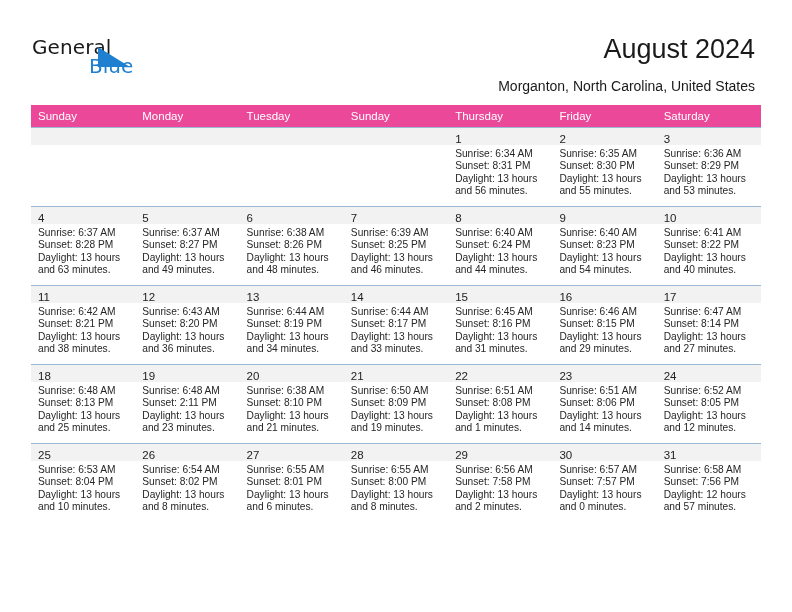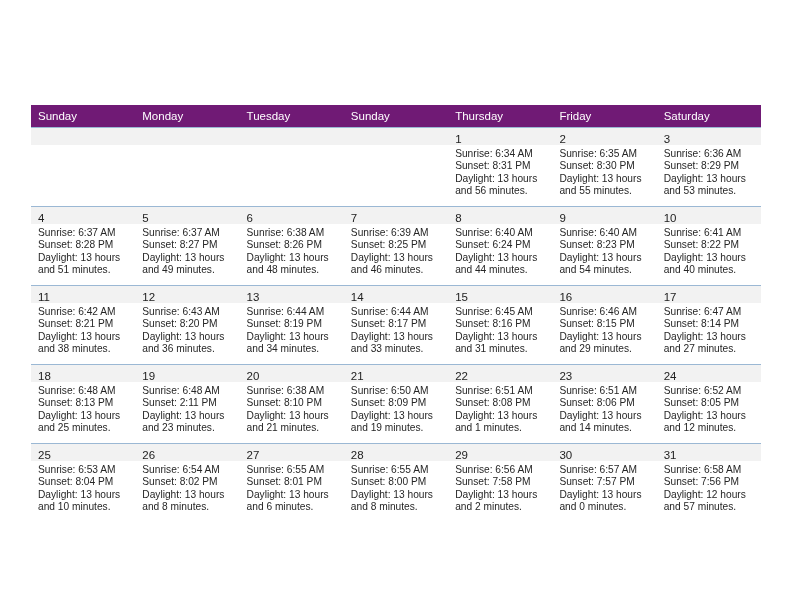--- a/index.html
+++ b/index.html
@@ -92,21 +92,21 @@
   
   .calendar {
     position: absolute;
     left: 31px;
     top: 105px;
     width: 730px;
     border-collapse: collapse;
     table-layout: fixed;
   }
   .calendar th {
-    background: #701a75;
+    background: #ec4899;
     color: #ffffff;
     font-size: 11.5px;
     font-weight: 400;
     text-align: left;
     padding: 5px 0 5px 7px;
     height: 9px;
     vertical-align: middle;
     border: none;
   }
   .calendar td {
@@ -145,20 +145,35 @@
     white-space: nowrap;
   }
   .empty .daynum-strip { background: #f2f2f2; }
   .empty .cell-body { visibility: hidden; }
 </style>
 </head>
 <body>
 
 <div class="page">
 
+  <div class="header">
+
+    <div class="brand">
+      <span class="brand-general">General</span>
+      <span class="brand-mark">
+        <svg width="32" height="20" viewBox="0 0 32 20" xmlns="http://www.w3.org/2000/svg">
+          <polygon points="0,20 32,20 0,0" fill="#1f7fd0"></polygon>
+        </svg>
+      </span>
+      <span class="brand-blue">Blue</span>
+    </div>
+
+    <div class="title">August 2024</div>
+    <div class="subtitle">Morganton, North Carolina, United States</div>
+  </div>
 
   <table class="calendar">
     <thead>
       <tr>
         <th>Sunday</th>
         <th>Monday</th>
         <th>Tuesday</th>
         <th>Sunday</th>
         <th>Thursday</th>
         <th>Friday</th>
@@ -246,21 +261,21 @@
           </td>
         </tr>
         <tr class="week-row">
           <td>
             <div class="cell-inner">
               <div class="daynum-strip"><span class="daynum">4</span></div>
               <div class="cell-body">
                 <div class="cell-line">Sunrise: 6:37 AM</div>
                 <div class="cell-line">Sunset: 8:28 PM</div>
                 <div class="cell-line">Daylight: 13 hours</div>
-                <div class="cell-line">and 51 minutes.</div>
+                <div class="cell-line">and 63 minutes.</div>
               </div>
             </div>
           </td>
           <td>
             <div class="cell-inner">
               <div class="daynum-strip"><span class="daynum">5</span></div>
               <div class="cell-body">
                 <div class="cell-line">Sunrise: 6:37 AM</div>
                 <div class="cell-line">Sunset: 8:27 PM</div>
                 <div class="cell-line">Daylight: 13 hours</div>

